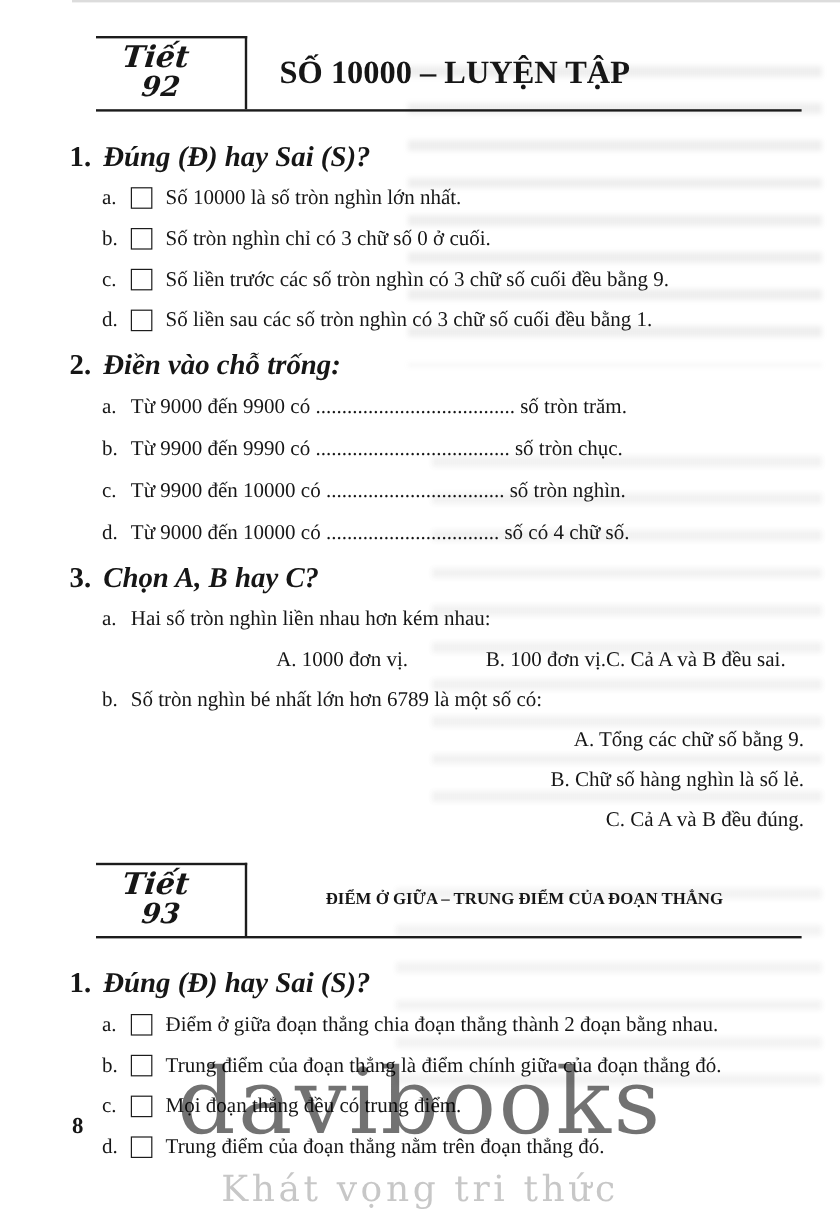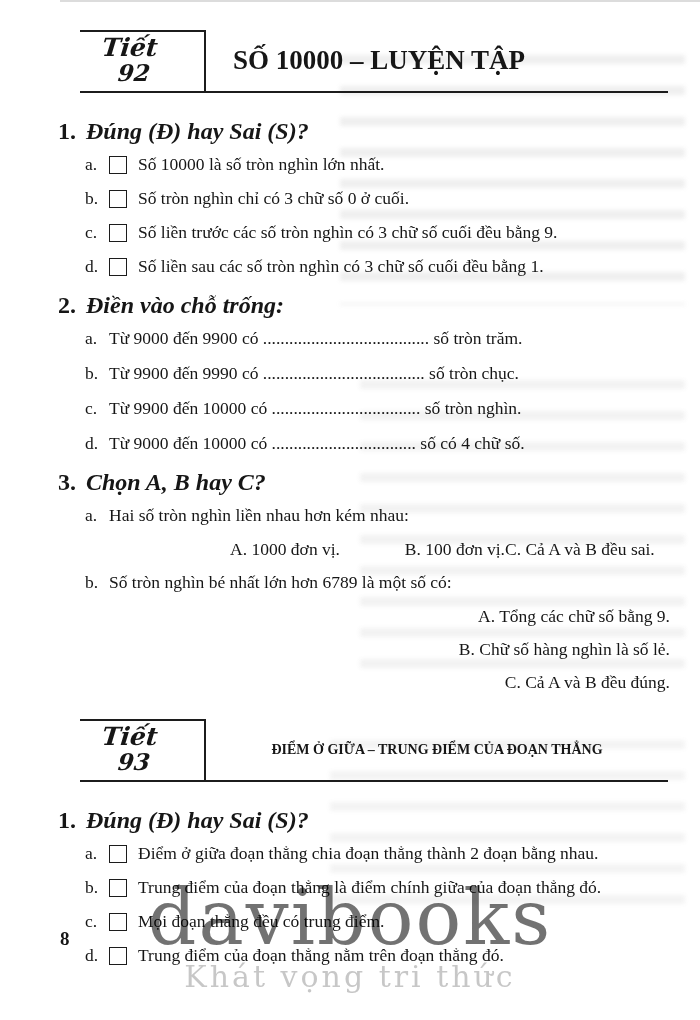--- a/index.html
+++ b/index.html
@@ -115,21 +115,21 @@
     font-family:"DejaVu Serif",serif;
     font-size:76px;line-height:80px;
     color:#000000;opacity:.55;
     letter-spacing:2px;
   }
   .wm-slogan{
     font-family:"DejaVu Serif",serif;
     font-size:30px;line-height:34px;
     color:#9a9a9a;opacity:.55;
     letter-spacing:3px;
-    margin-top:2px;
+    margin-top:17px;
   }
 </style>
 </head>
 <body>
 
 <div class="scan-top-edge"></div>
 <div class="bleed b1"></div>
 <div class="bleed b2"></div>
 <div class="bleed b3"></div>
 

